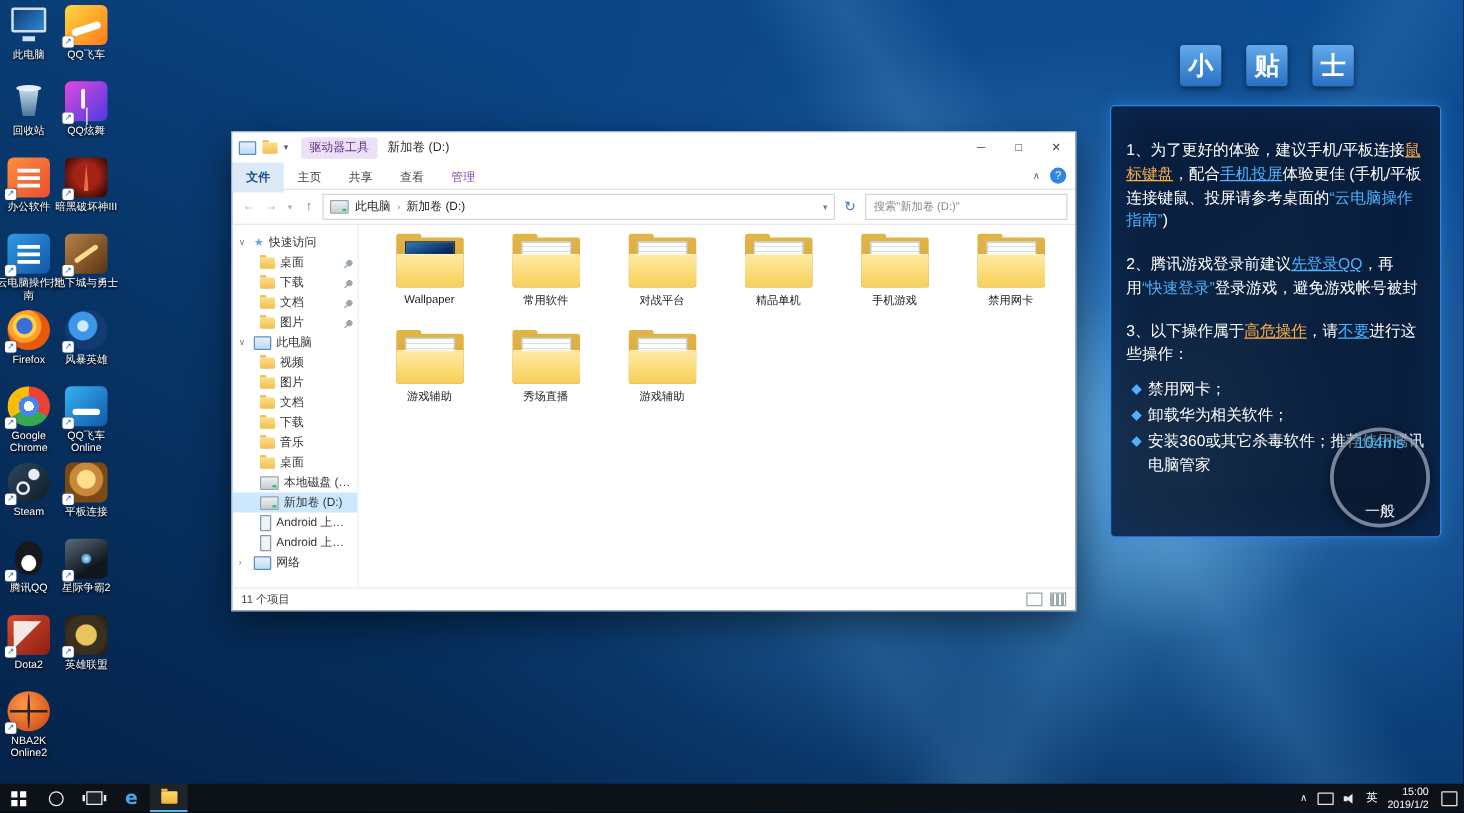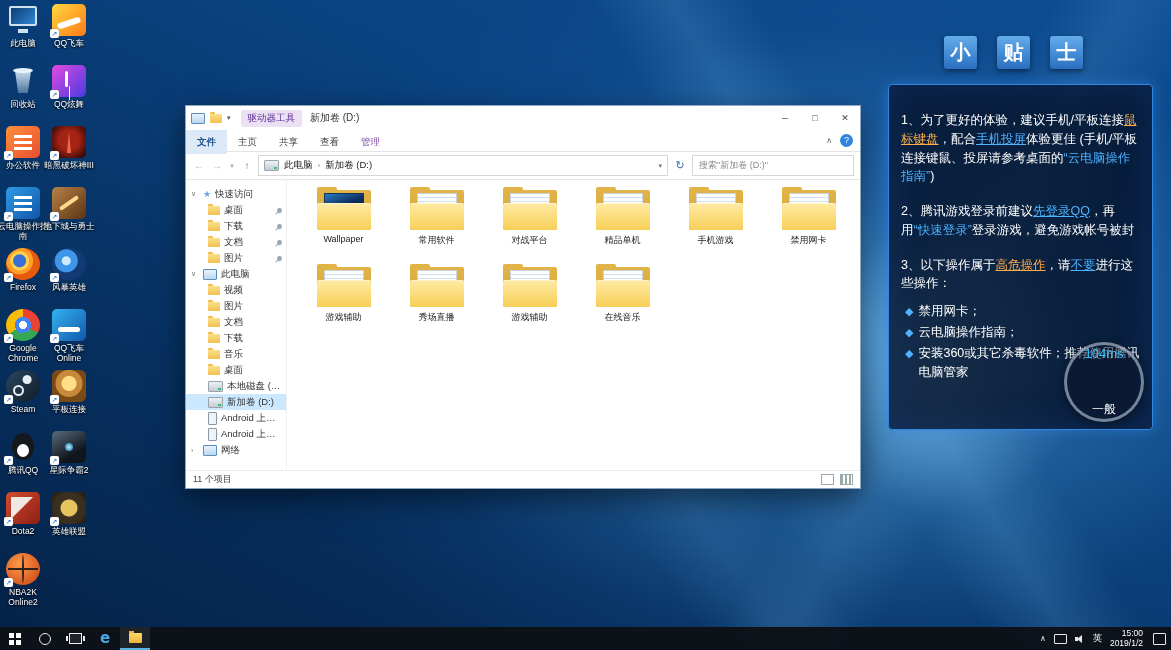--- a/index.html
+++ b/index.html
@@ -473,28 +473,20 @@
             <div class="fname">秀场直播</div>
           </div>
         <div class="fitem">
             <div class="folder">
               <div class="fback"></div>
               <div class="fsheet"></div>
               <div class="ffront"></div>
             </div>
             <div class="fname">游戏辅助</div>
           </div>
-        <div class="fitem">
-            <div class="folder">
-              <div class="fback"></div>
-              <div class="fsheet"></div>
-              <div class="ffront"></div>
-            </div>
-            <div class="fname">在线音乐</div>
-          </div>
       </div>
     </div>
     <div class="statusbar">
       <span>11 个项目</span>
       <div class="viewics">
         <span class="vic"></span>
         <span class="vic grid"></span>
       </div>
     </div>
   </div>
@@ -508,21 +500,21 @@
   <div class="tips-panel">
     <p class="tip"><span>1、为了更好的体验，建议手机/平板连接</span><span class="hl-o">鼠标键盘</span><span>，配合</span><span class="hl-b">手机投屏</span><span>体验更佳 (手机/平板连接键鼠、投屏请参考桌面的</span><span class="hl-b nq">“云电脑操作指南”</span><span>)</span></p>
     <p class="tip"><span>2、腾讯游戏登录前建议</span><span class="hl-b">先登录QQ</span><span>，再用</span><span class="hl-b nq">“快速登录”</span><span>登录游戏，避免游戏帐号被封</span></p>
     <p class="tip"><span>3、以下操作属于</span><span class="hl-o">高危操作</span><span>，请</span><span class="hl-b">不要</span><span>进行这些操作：</span></p>
     <div class="brow">
         <span class="diamond">◆</span>
         <span>禁用网卡；</span>
       </div>
     <div class="brow">
         <span class="diamond">◆</span>
-        <span>云电脑操作指南；</span>
+        <span>卸载华为相关软件；</span>
       </div>
     <div class="brow">
         <span class="diamond">◆</span>
         <span>安装360或其它杀毒软件；推荐使用腾讯电脑管家</span>
       </div>
   </div>
 
   <div class="latency-badge">
     <span class="lat-val">104ms</span>
     <span class="lat-grade">一般</span>

